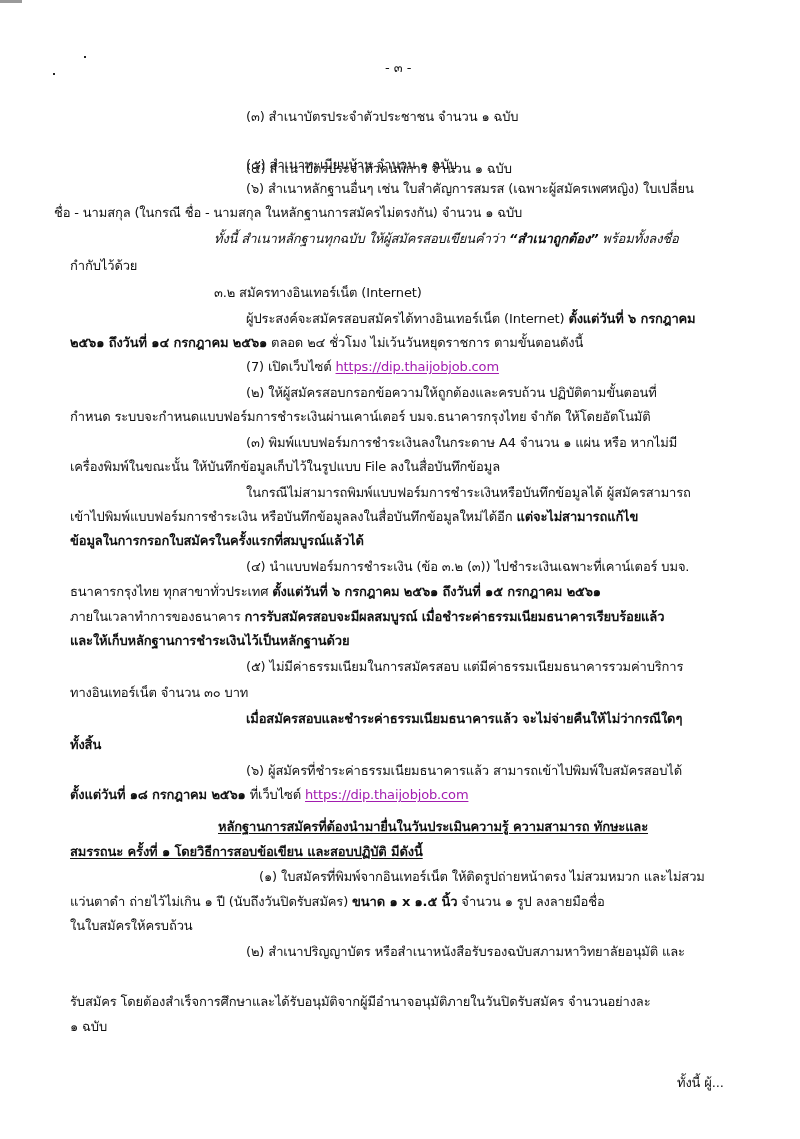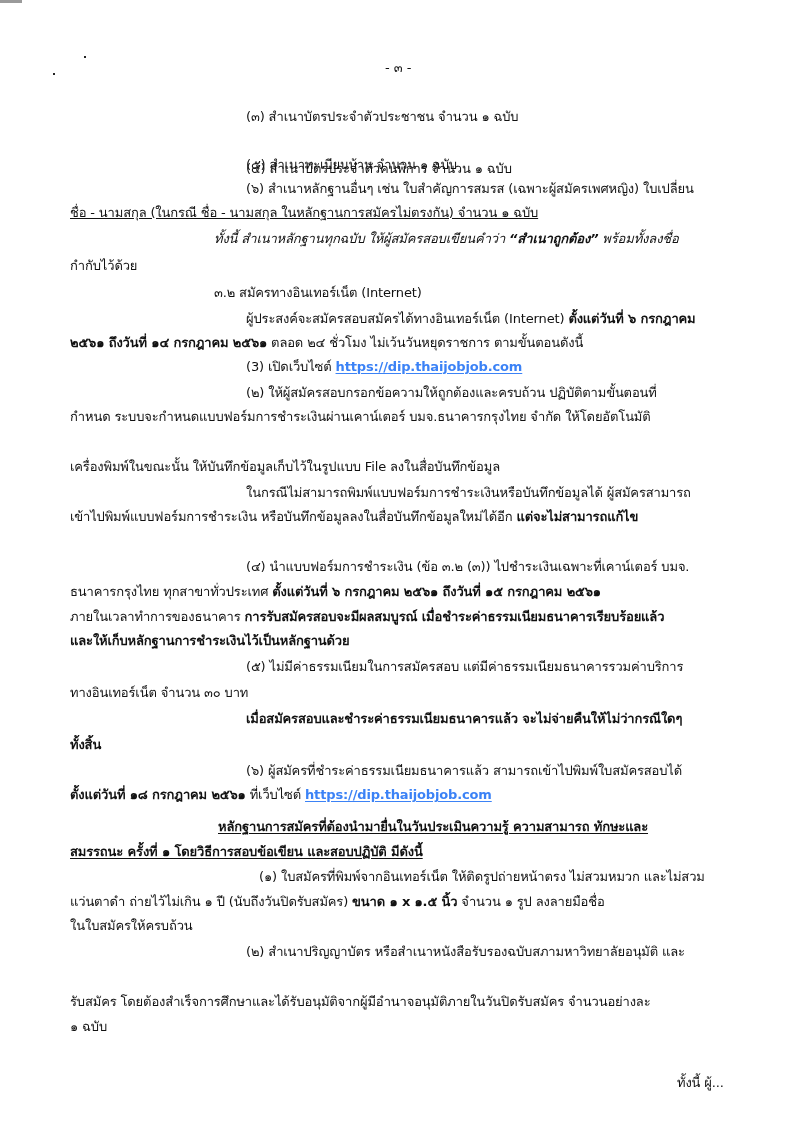--- a/index.html
+++ b/index.html
@@ -9,68 +9,70 @@
       color: #111111;
     }
     .page { position: absolute; left: 0; top: 0; width: 800px; height: 1139px; }
     .line {
       position: absolute; white-space: nowrap;
       font-size: 13px; line-height: 18px;
       letter-spacing: -0.15px;
     }
     .b { font-weight: bold; }
     .u { text-decoration: underline; text-underline-offset: 2px; }
-    .link { text-decoration: underline; font-weight: bold; color: #3b82f6; text-underline-offset: 2px; }
+    .link { text-decoration: underline; font-weight: normal; color: #a21caf; text-underline-offset: 2px; }
     .pagenum { position: absolute; left: 385px; top: 57px; font-size: 13px; }
     .dot1 { position: absolute; left: 84px; top: 56px; width: 2px; height: 2px; background:#222; }
     .dot2 { position: absolute; left: 53px; top: 73px; width: 2px; height: 2px; background:#222; }
     .scanmark { position:absolute; left:0; top:0; width:22px; height:3px; background:#9a9a9a; }
   </style>
 </head>
 <body>
 
 <div class="page">
   <div class="scanmark"></div>
   <div class="dot1"></div>
   <div class="dot2"></div>
 
   <div class="pagenum">- ๓ -</div>
 
   <div class="line" style="left:246px; top:108px;">(๓) สำเนาบัตรประจำตัวประชาชน จำนวน ๑ ฉบับ</div>
   <div class="line" style="left:246px; top:132px;margin-top:28px;">(๔) สำเนาบัตรประจำตัวคนพิการ จำนวน ๑ ฉบับ</div>
   <div class="line" style="left:246px; top:156px;">(๕) สำเนาทะเบียนบ้าน จำนวน ๑ ฉบับ</div>
   <div class="line" style="left:246px; top:180px;">(๖) สำเนาหลักฐานอื่นๆ เช่น ใบสำคัญการสมรส (เฉพาะผู้สมัครเพศหญิง) ใบเปลี่ยน</div>
-  <div class="line" style="left:70px; top:204px;text-decoration:underline;">ชื่อ - นามสกุล (ในกรณี ชื่อ - นามสกุล ในหลักฐานการสมัครไม่ตรงกัน) จำนวน ๑ ฉบับ</div>
+  <div class="line" style="left:54px; top:204px;">ชื่อ - นามสกุล (ในกรณี ชื่อ - นามสกุล ในหลักฐานการสมัครไม่ตรงกัน) จำนวน ๑ ฉบับ</div>
 
   <div class="line" style="left:214px; top:230px;font-style:italic;">
     <span>ทั้งนี้ สำเนาหลักฐานทุกฉบับ ให้ผู้สมัครสอบเขียนคำว่า </span><span class="b">“สำเนาถูกต้อง”</span><span> พร้อมทั้งลงชื่อ</span>
   </div>
   <div class="line" style="left:70px; top:257px;">กำกับไว้ด้วย</div>
 
   <div class="line" style="left:214px; top:284px;">๓.๒ สมัครทางอินเทอร์เน็ต (Internet)</div>
   <div class="line" style="left:246px; top:310px;">
     <span>ผู้ประสงค์จะสมัครสอบสมัครได้ทางอินเทอร์เน็ต (Internet) </span><span class="b">ตั้งแต่วันที่ ๖ กรกฎาคม</span>
   </div>
   <div class="line" style="left:70px; top:334px;">
     <span class="b">๒๕๖๑ ถึงวันที่ ๑๔ กรกฎาคม ๒๕๖๑</span><span> ตลอด ๒๔ ชั่วโมง ไม่เว้นวันหยุดราชการ ตามขั้นตอนดังนี้</span>
   </div>
 
   <div class="line" style="left:246px; top:358px;">
-    <span>(3) เปิดเว็บไซต์ </span><a class="link">https://dip.thaijobjob.com</a>
+    <span>(7) เปิดเว็บไซต์ </span><a class="link">https://dip.thaijobjob.com</a>
   </div>
 
   <div class="line" style="left:246px; top:384px;">(๒) ให้ผู้สมัครสอบกรอกข้อความให้ถูกต้องและครบถ้วน ปฏิบัติตามขั้นตอนที่</div>
   <div class="line" style="left:70px; top:408px;text-align:right;">กำหนด ระบบจะกำหนดแบบฟอร์มการชำระเงินผ่านเคาน์เตอร์ บมจ.ธนาคารกรุงไทย จำกัด ให้โดยอัตโนมัติ</div>
 
+  <div class="line" style="left:246px; top:434px;">(๓) พิมพ์แบบฟอร์มการชำระเงินลงในกระดาษ A4 จำนวน ๑ แผ่น หรือ หากไม่มี</div>
   <div class="line" style="left:70px; top:458px;">เครื่องพิมพ์ในขณะนั้น ให้บันทึกข้อมูลเก็บไว้ในรูปแบบ File ลงในสื่อบันทึกข้อมูล</div>
 
   <div class="line" style="left:246px; top:484px;">ในกรณีไม่สามารถพิมพ์แบบฟอร์มการชำระเงินหรือบันทึกข้อมูลได้ ผู้สมัครสามารถ</div>
   <div class="line" style="left:70px; top:508px;">
     <span>เข้าไปพิมพ์แบบฟอร์มการชำระเงิน หรือบันทึกข้อมูลลงในสื่อบันทึกข้อมูลใหม่ได้อีก </span><span class="b">แต่จะไม่สามารถแก้ไข</span>
   </div>
+  <div class="line b" style="left:70px; top:532px;">ข้อมูลในการกรอกใบสมัครในครั้งแรกที่สมบูรณ์แล้วได้</div>
 
   <div class="line" style="left:246px; top:558px;">(๔) นำแบบฟอร์มการชำระเงิน (ข้อ ๓.๒ (๓)) ไปชำระเงินเฉพาะที่เคาน์เตอร์ บมจ.</div>
   <div class="line" style="left:70px; top:583px;">
     <span>ธนาคารกรุงไทย ทุกสาขาทั่วประเทศ </span><span class="b">ตั้งแต่วันที่ ๖ กรกฎาคม ๒๕๖๑ ถึงวันที่ ๑๕ กรกฎาคม ๒๕๖๑</span>
   </div>
   <div class="line" style="left:70px; top:608px;">
     <span>ภายในเวลาทำการของธนาคาร </span><span class="b">การรับสมัครสอบจะมีผลสมบูรณ์ เมื่อชำระค่าธรรมเนียมธนาคารเรียบร้อยแล้ว</span>
   </div>
   <div class="line b" style="left:70px; top:632px;">และให้เก็บหลักฐานการชำระเงินไว้เป็นหลักฐานด้วย</div>
 

